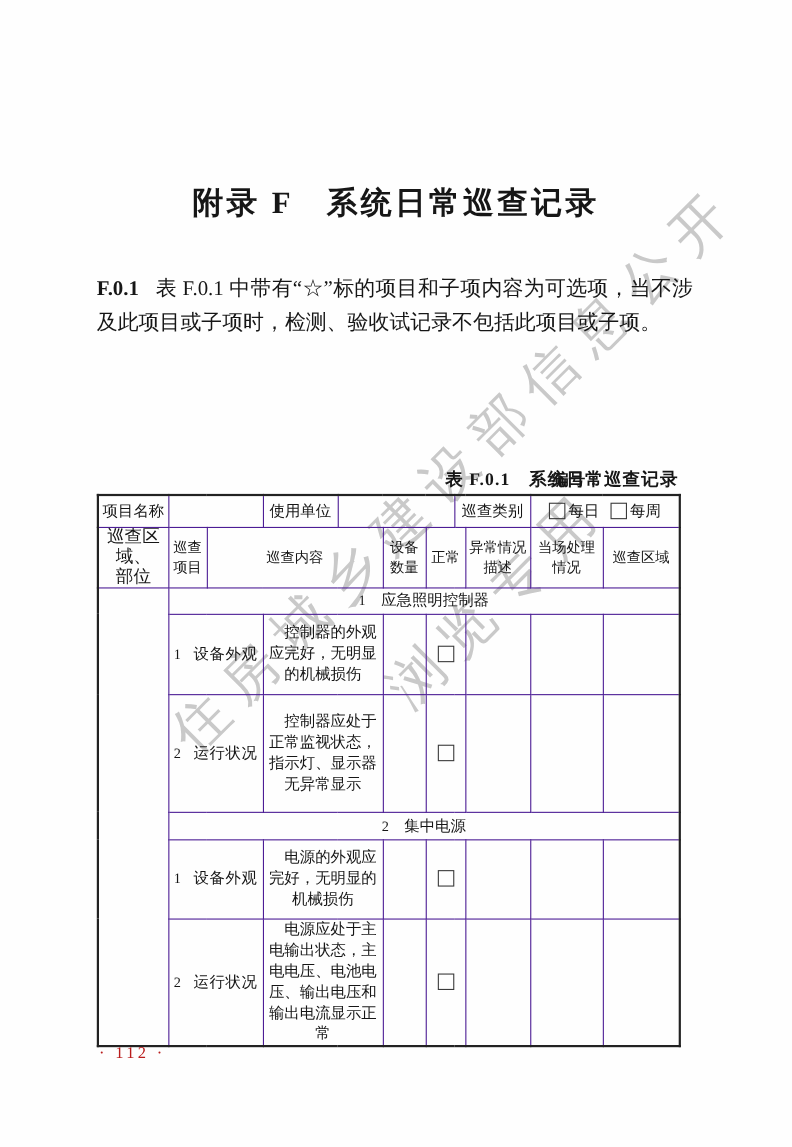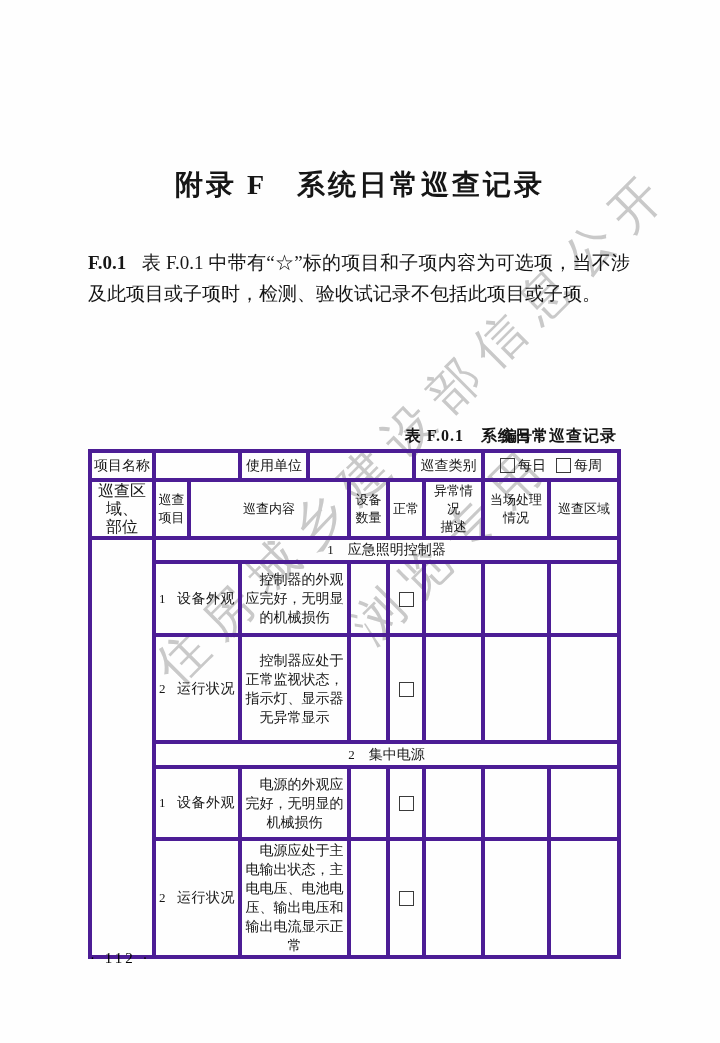--- a/index.html
+++ b/index.html
@@ -40,21 +40,21 @@
     position:absolute; right:70px; top:1px; font-size:15px; font-weight:bold;
   }
   
   table.insp{
     position:absolute; top:449px; left:88px; width:529px;
     border-collapse:collapse; table-layout:fixed;
     border:2px solid #222;
     font-size:14px;
   }
   table.insp td{
-    border:4px solid #4c1d95; padding:0 2px;
+    border:1px solid #4c1d95; padding:0 2px;
     text-align:center; vertical-align:middle;
     overflow:hidden; background:transparent;
   }
   td.hdr{white-space:pre-line; line-height:18px; font-size:13px;}
   td.hdr-area{white-space:pre-line; line-height:18px; font-size:16px; padding:0;}
   td.info{font-size:14px;}
   td.section-cell{text-align:left; padding-left:10px;}
   .sec-no{display:inline-block; margin-right:14px; font-size:13px;}
   td.name-cell{text-align:left; padding-left:5px;}
   .row-no{display:inline-block; width:14px; font-size:13px; text-align:left;}
@@ -65,21 +65,21 @@
   
   .cbx{
     display:inline-block; width:13px; height:13px;
     border:1px solid #3a3a3a; background:transparent; vertical-align:middle;
   }
   .cbx-group{display:flex; justify-content:center; align-items:center; gap:10px;}
   .cbx-item{display:flex; align-items:center; gap:3px;}
   
   .page-num{
     position:absolute; top:950px; left:90px;
-    font-size:15px; letter-spacing:3px; color:#000000;
+    font-size:15px; letter-spacing:3px; color:#b91c1c;
   }
 </style>
 </head>
 <body>
 
 <div class="page">
 
   <div class="wm" style="left: 62px; top: 393px; color: rgb(181, 181, 181);">住房城乡建设部信息公开</div>
   <div class="wm" style="left: 324px; top: 510px; color: rgb(181, 181, 181);">浏览专用</div>
 

